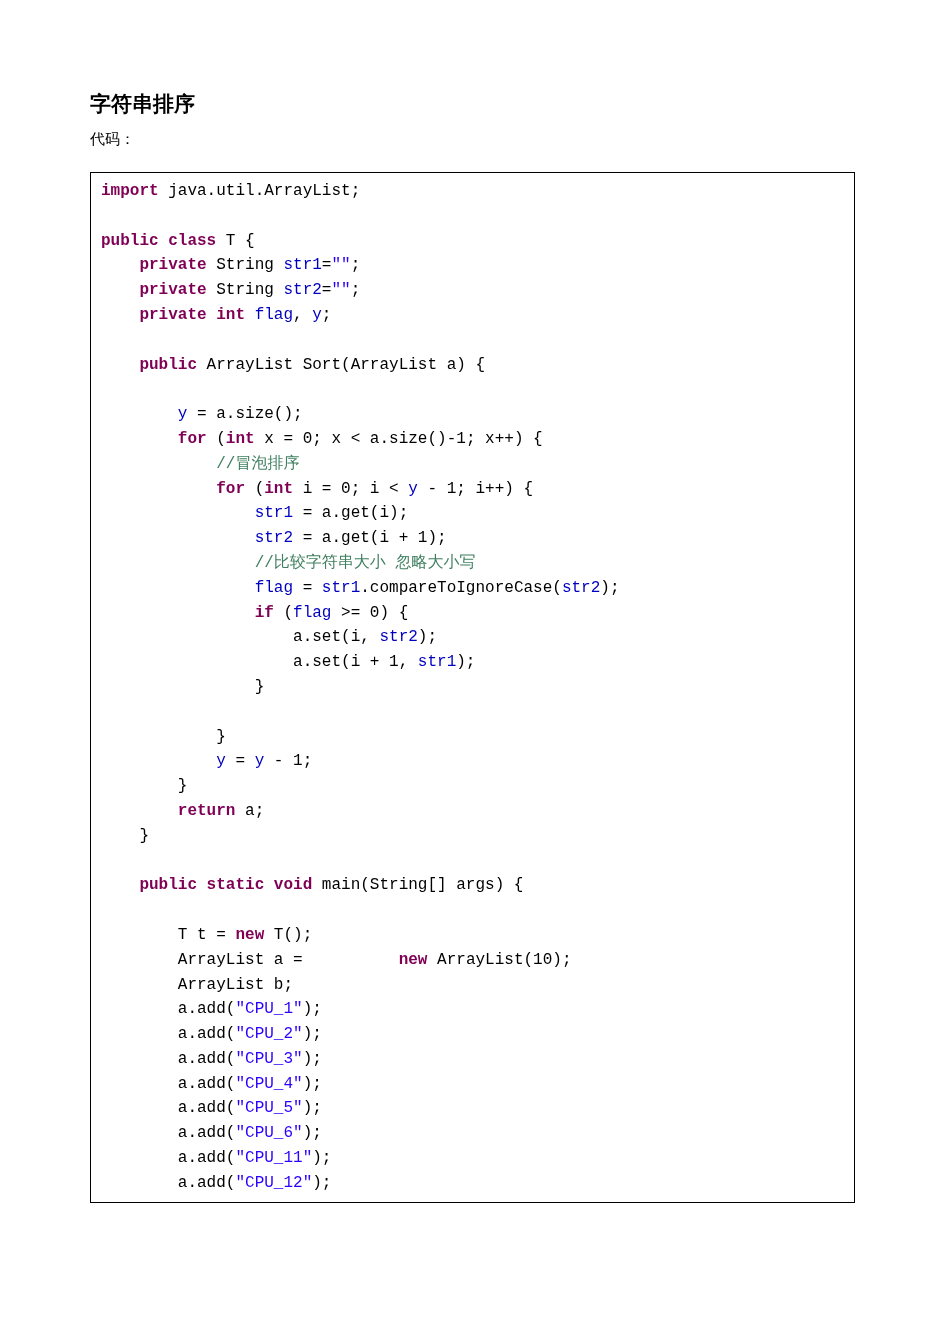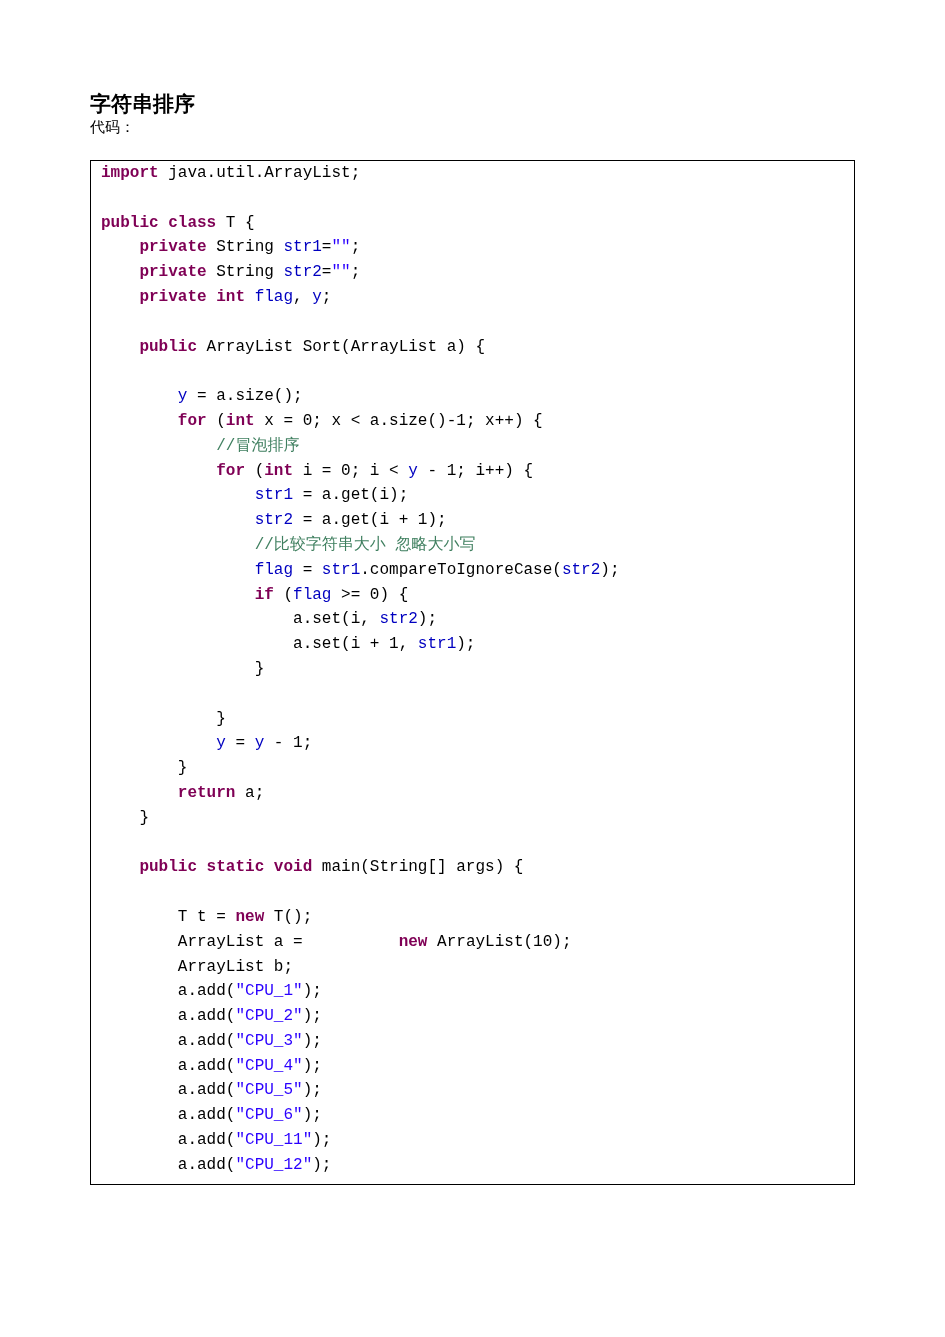--- a/index.html
+++ b/index.html
@@ -9,31 +9,32 @@
     font-family: "SimSun", "宋体", serif;
     width: 945px;
   }
   .page {
     padding: 90px 90px 40px 90px;
   }
   .title {
     font-size: 21px;
     font-weight: bold;
     color: #000;
+    margin-bottom: 12px;
     font-family: "SimSun", "宋体", serif;
   }
   .label-code {
     font-size: 15px;
     color: #000;
     margin-bottom: 14px;
     font-family: "SimSun", "宋体", serif;
   }
   .code-box {
     border: 1px solid #000;
-    padding: 0 10px 6px 10px;
+    padding: 6px 10px 6px 10px;
     font-family: "Consolas", "Courier New", monospace;
     font-size: 16px;
     line-height: 1.55;
     white-space: pre;
     color: #000;
     margin-top: 23px;
   }
   .kw   { color: #7f0055; font-weight: bold; }   
   .str  { color: #2a00ff; }
   .cmt  { color: #3f7f5f; }                      

